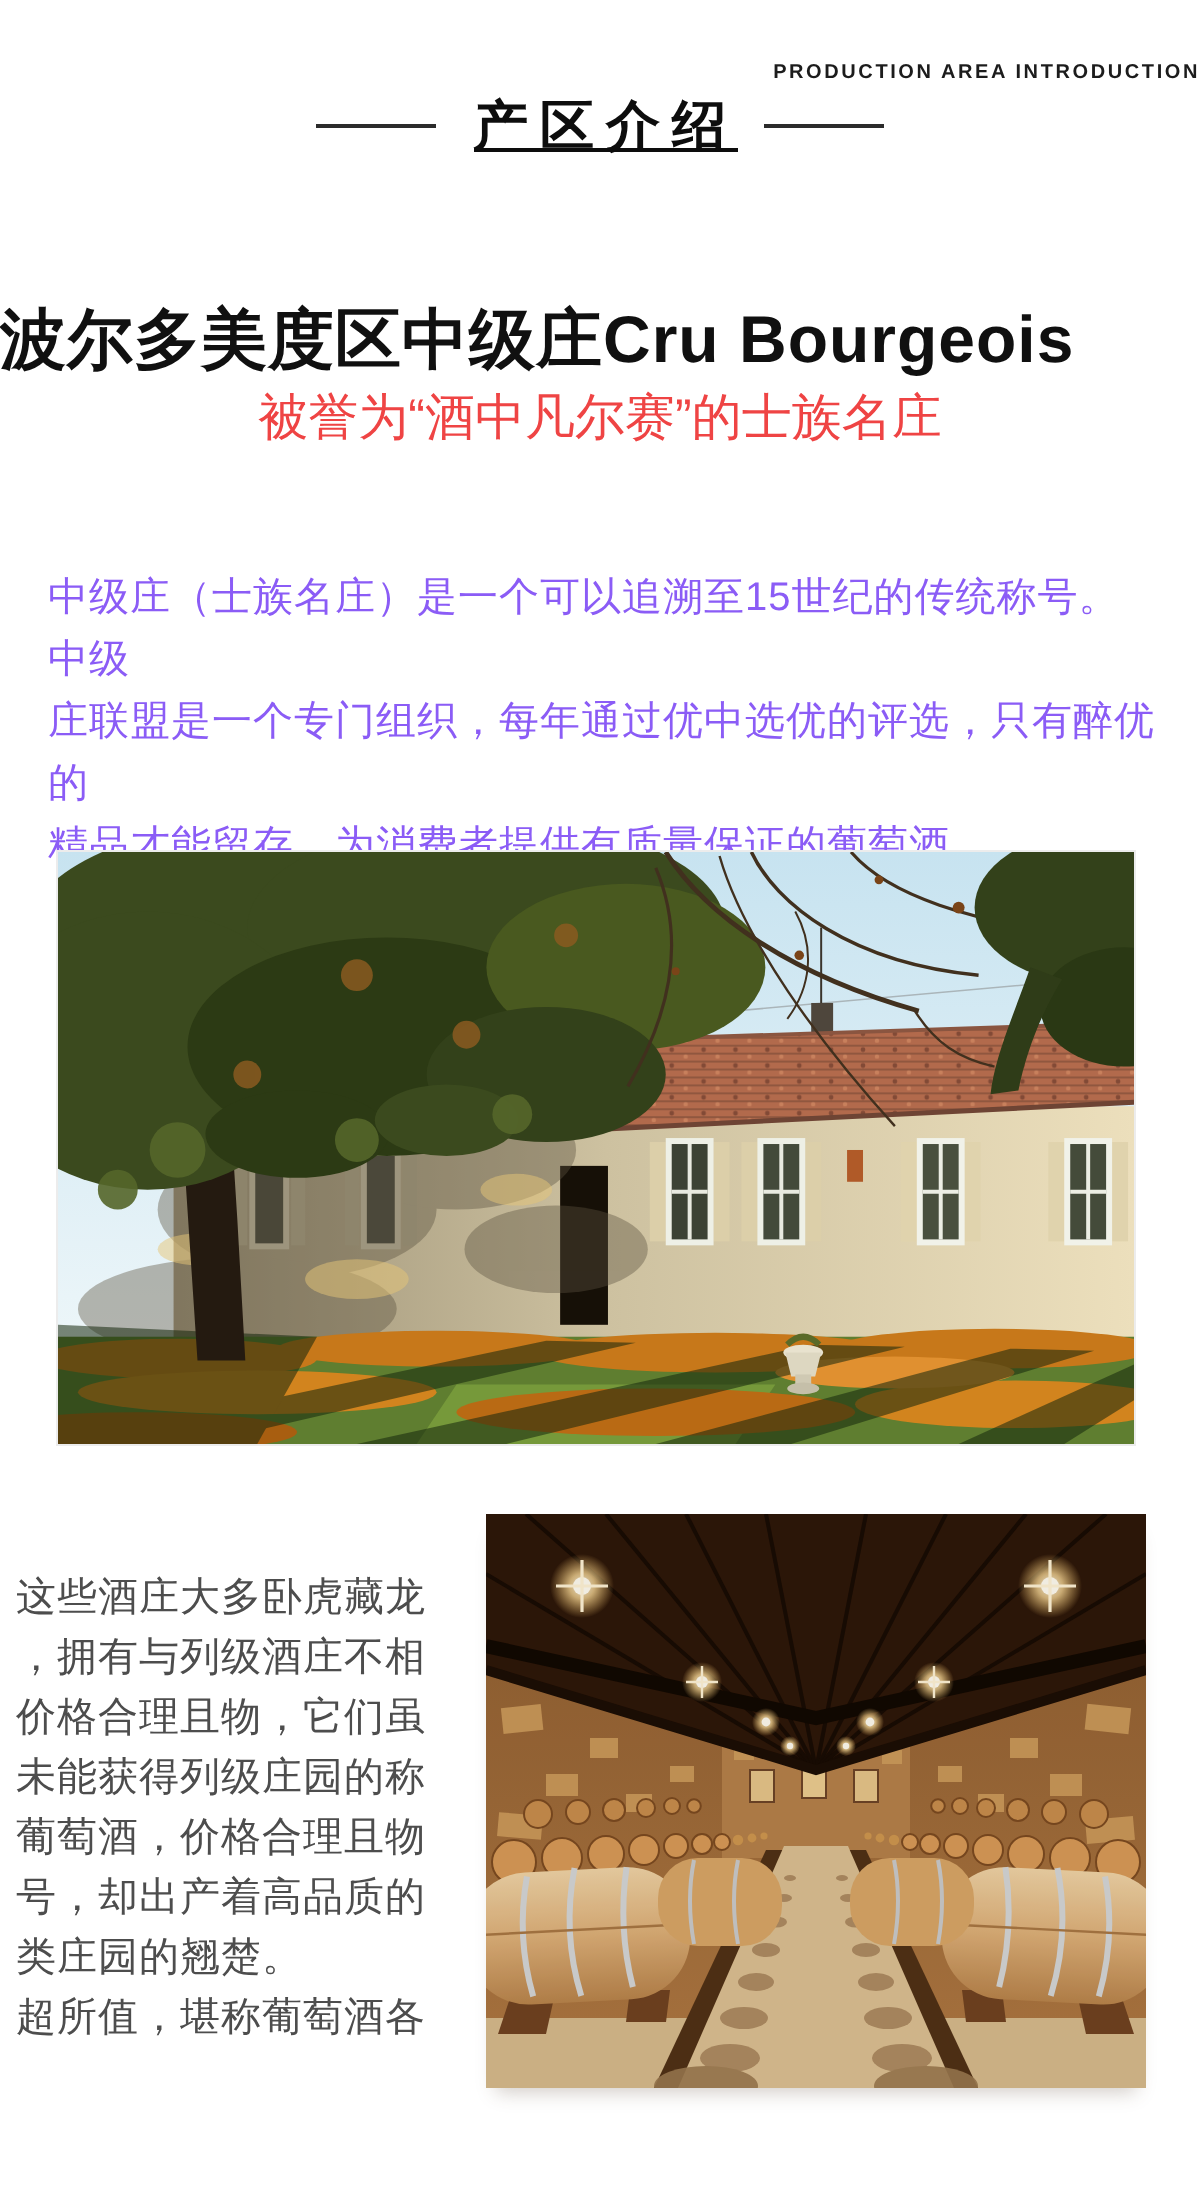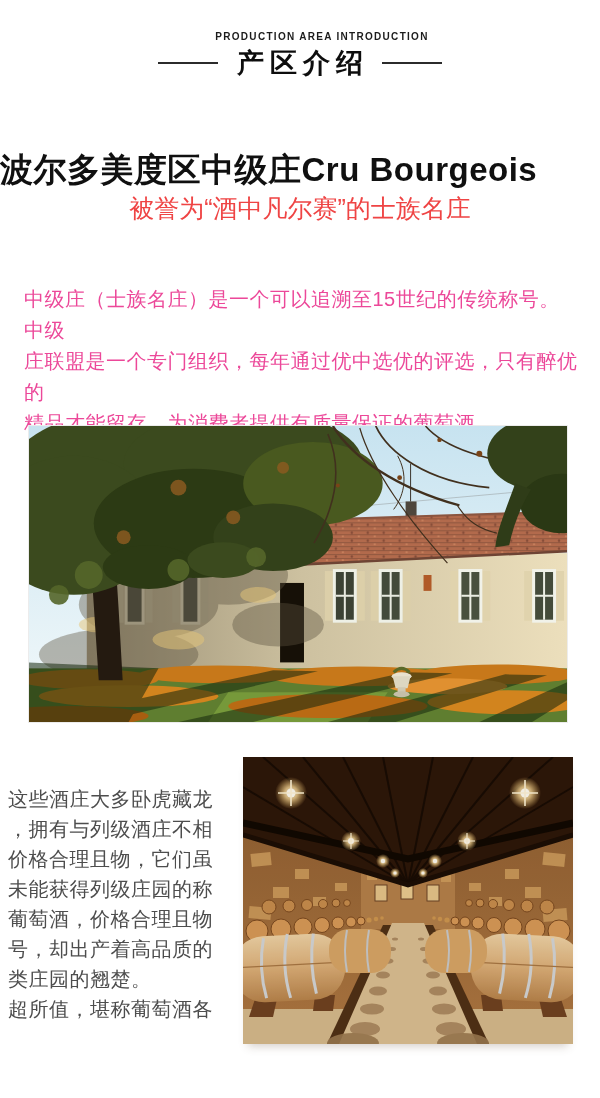--- a/index.html
+++ b/index.html
@@ -5,45 +5,45 @@
   * { margin:0; padding:0; box-sizing:border-box; }
   html,body { background:#ffffff; }
   body { font-family:"Liberation Sans","DejaVu Sans",sans-serif; }
   .page {
     position:relative; width:600px; height:1098px; margin:0 auto;
     background:#ffffff; overflow:hidden;
   }
   
   .eyebrow {
     position:absolute; top:31px; left:0; width:100%;
-    text-align:center; font-size:10px; font-weight:bold;
+    text-align:right; font-size:10px; font-weight:bold;
     letter-spacing:1.3px; color:#1c1c1c;padding-left:44px;
   }
   .section-title-row {
     position:absolute; top:48px; left:0; width:100%;
     display:flex; align-items:center; justify-content:center; gap:13px;
   }
   .rule { width:60px; height:2px; background:#2b2b2b; }
   .section-title {
     font-size:27px; font-weight:bold; color:#0d0d0d;
-    letter-spacing:6px; text-indent:6px; line-height:30px;
+    letter-spacing:6px; text-indent:6px; line-height:30px;text-decoration:underline;
   }
   
   .main-title {
     position:absolute; top:148px; left:0; width:100%;
     font-size:33px; font-weight:bold; color:#101010;
     letter-spacing:0.5px;
   }
   .subtitle {
     position:absolute; top:192px; left:0; width:100%;
     text-align:center; font-size:25px; font-weight:500; color:#ef4444;
   }
   .intro-paragraph {
     position:absolute; top:284px; left:24px; width:556px;
-    font-size:20px; line-height:31px; color:#ec4899; letter-spacing:0.5px;
+    font-size:20px; line-height:31px; color:#8b5cf6; letter-spacing:0.5px;
   }
   
   .photo-chateau {
     position:absolute; left:28px; top:425px; width:540px; height:298px;
     border:1px solid #ececec; background:#dfeef5;
   }
   .photo-cellar {
     position:absolute; left:243px; top:757px; width:330px; height:287px;
     background:#8a5a2e; box-shadow:0 7px 9px -5px rgba(90,70,50,0.28);
   }

